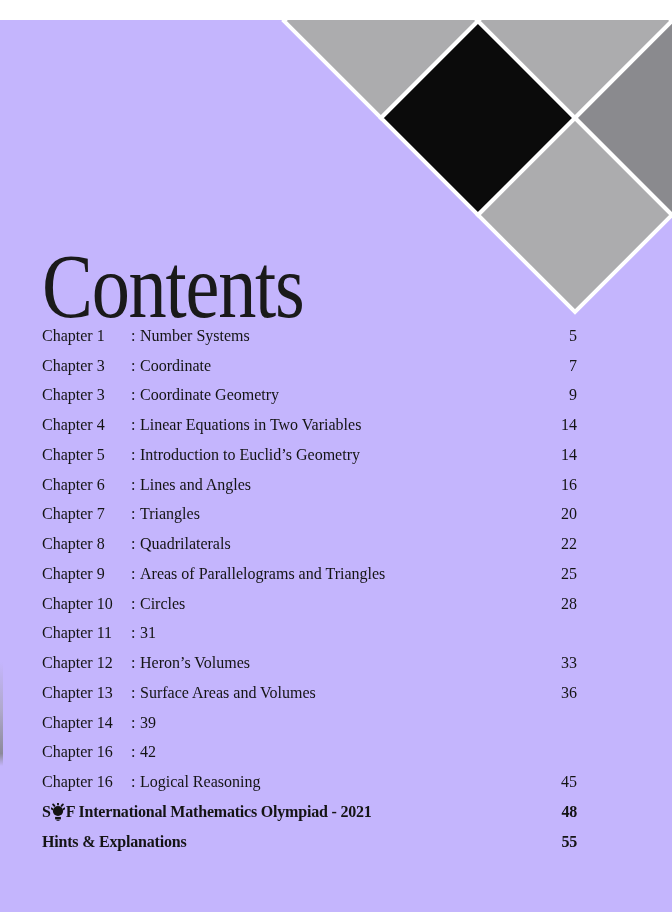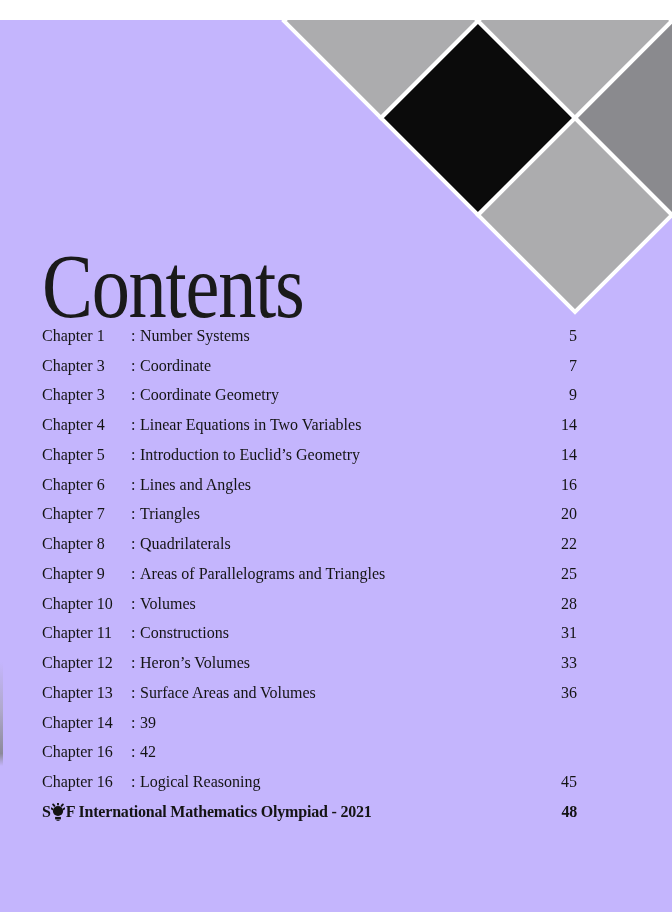--- a/index.html
+++ b/index.html
@@ -102,27 +102,26 @@
   </div>
         <div class="row">
     <span class="label">Chapter 9</span>
     <span class="colon">:</span>
     <span class="rtitle">Areas of Parallelograms and Triangles</span>
     <span class="pagenum">25</span>
   </div>
         <div class="row">
     <span class="label">Chapter 10</span>
     <span class="colon">:</span>
-    <span class="rtitle">Volumes</span>
+    <span class="rtitle">Circles</span>
     <span class="pagenum">28</span>
   </div>
         <div class="row">
     <span class="label">Chapter 11</span>
     <span class="colon">:</span>
-    <span class="rtitle">Constructions</span>
     <span class="pagenum">31</span>
   </div>
         <div class="row">
     <span class="label">Chapter 12</span>
     <span class="colon">:</span>
     <span class="rtitle">Heron’s Volumes</span>
     <span class="pagenum">33</span>
   </div>
         <div class="row">
     <span class="label">Chapter 13</span>
@@ -161,15 +160,19 @@
             </g>
             <circle cx="7" cy="8" r="5.1" fill="#131313"></circle>
             <rect x="4.1" y="13.9" width="5.8" height="2.5" fill="#131313"></rect>
             <rect x="5.5" y="16.7" width="3" height="1.1" fill="#131313"></rect>
           </svg>
           <span>F International Mathematics Olympiad - 2021</span>
         </span>
       <span class="pagenum">48</span>
     </div>
 
+    <div class="row bold">
+      <span class="srow">Hints &amp; Explanations</span>
+      <span class="pagenum">55</span>
+    </div>
   </div>
 
 </div>
 
 </body></html>

